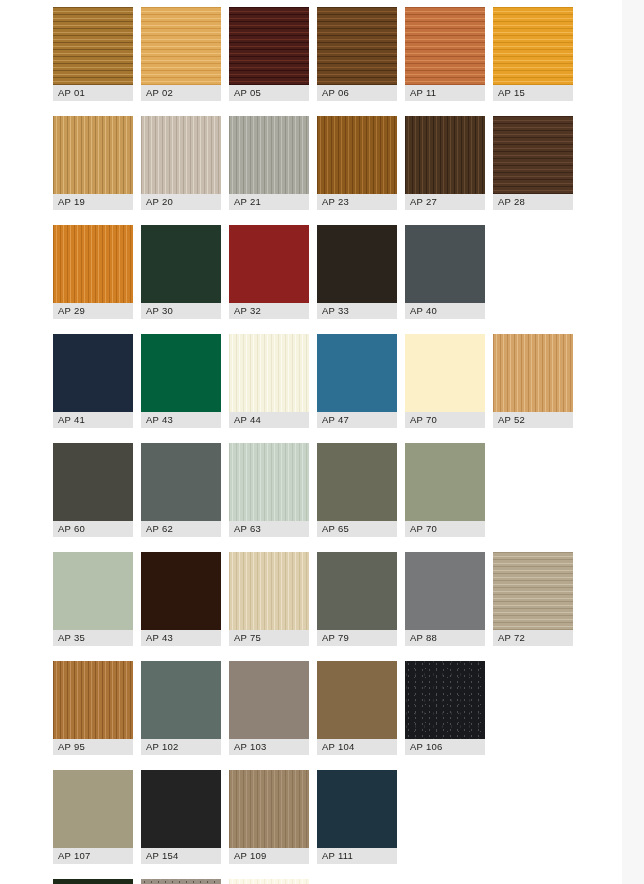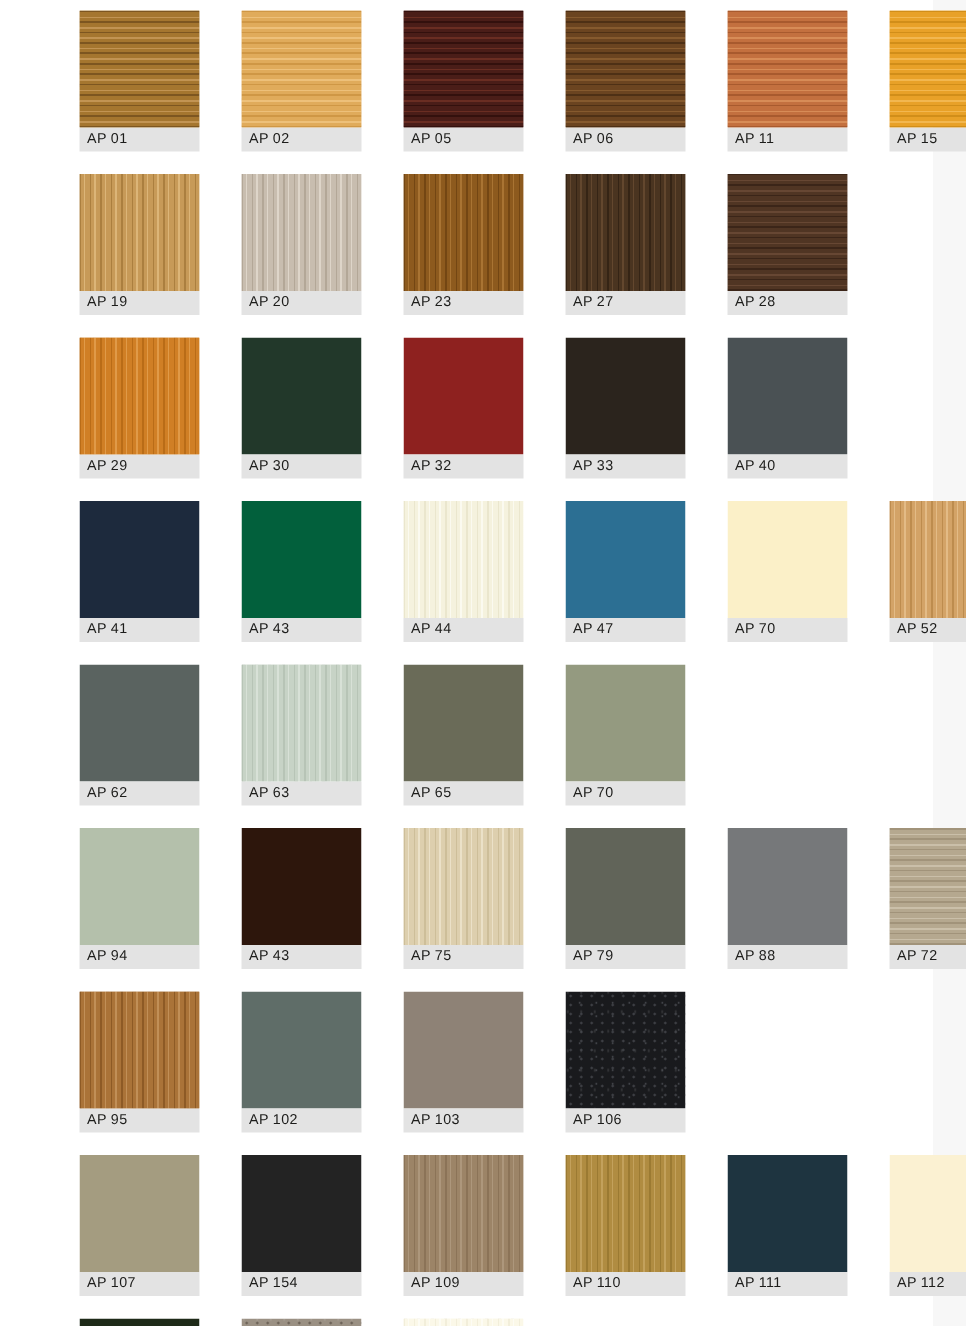--- a/index.html
+++ b/index.html
@@ -41,21 +41,21 @@
   
   .grid {
     position: absolute;
     left: 53px;
     top: 7px;
     width: 570px;
     z-index: 2;
   }
   .row {
     display: flex;
-    gap: 28px;
+    gap: 8px;
     margin-bottom: 15px;
   }
   .swatch {
     width: 80px;
   }
   .chip {
     width: 80px;
     height: 78px;
     position: relative;
     overflow: hidden;
@@ -132,20 +132,26 @@
         <div class="label">AP 19</div>
       </div>
       <div class="swatch">
         <div class="chip">
           <div class="tex" style="background-color:#c8bdaf;background-image:repeating-linear-gradient(90deg,#b3a797 0px,#b3a797 1px,#c8bdaf 1px,#c8bdaf 3px,#ded5c9 3px,#ded5c9 4px,#c8bdaf 4px,#c8bdaf 7px),repeating-linear-gradient(90deg,rgba(0,0,0,0.10) 0px, rgba(0,0,0,0.10) 2px,rgba(255,255,255,0.07) 2px, rgba(255,255,255,0.07) 9px);background-size:100% 100%, 100% 100%;"></div>
         </div>
         <div class="label">AP 20</div>
       </div>
       <div class="swatch">
         <div class="chip">
+          <div class="tex" style="background-color:#a9a9a0;background-image:repeating-linear-gradient(90deg,#949489 0px,#949489 1px,#a9a9a0 1px,#a9a9a0 3px,#c0c0b8 3px,#c0c0b8 4px,#a9a9a0 4px,#a9a9a0 7px),repeating-linear-gradient(90deg,rgba(0,0,0,0.10) 0px, rgba(0,0,0,0.10) 2px,rgba(255,255,255,0.07) 2px, rgba(255,255,255,0.07) 9px);background-size:100% 100%, 100% 100%;"></div>
+        </div>
+        <div class="label">AP 21</div>
+      </div>
+      <div class="swatch">
+        <div class="chip">
           <div class="tex" style="background-color:#8d5a1e;background-image:repeating-linear-gradient(90deg,#734613 0px,#734613 1px,#8d5a1e 1px,#8d5a1e 3px,#a97433 3px,#a97433 4px,#8d5a1e 4px,#8d5a1e 7px),repeating-linear-gradient(90deg,rgba(0,0,0,0.10) 0px, rgba(0,0,0,0.10) 2px,rgba(255,255,255,0.07) 2px, rgba(255,255,255,0.07) 9px);background-size:100% 100%, 100% 100%;"></div>
         </div>
         <div class="label">AP 23</div>
       </div>
       <div class="swatch">
         <div class="chip">
           <div class="tex" style="background-color:#4a3420;background-image:repeating-linear-gradient(90deg,#352415 0px,#352415 1px,#4a3420 1px,#4a3420 3px,#63472e 3px,#63472e 4px,#4a3420 4px,#4a3420 7px),repeating-linear-gradient(90deg,rgba(0,0,0,0.10) 0px, rgba(0,0,0,0.10) 2px,rgba(255,255,255,0.07) 2px, rgba(255,255,255,0.07) 9px);background-size:100% 100%, 100% 100%;"></div>
         </div>
         <div class="label">AP 27</div>
       </div>
@@ -222,20 +228,26 @@
       <div class="swatch">
         <div class="chip">
           <div class="tex" style="background-color:#d3a367;background-image:repeating-linear-gradient(90deg,#bd8c4e 0px,#bd8c4e 1px,#d3a367 1px,#d3a367 3px,#e3bb86 3px,#e3bb86 4px,#d3a367 4px,#d3a367 7px),repeating-linear-gradient(90deg,rgba(0,0,0,0.10) 0px, rgba(0,0,0,0.10) 2px,rgba(255,255,255,0.07) 2px, rgba(255,255,255,0.07) 9px);background-size:100% 100%, 100% 100%;"></div>
         </div>
         <div class="label">AP 52</div>
       </div>
     </div>
     <div class="row">
       <div class="swatch">
         <div class="chip">
+          <div class="tex" style="background:#494840;"></div>
+        </div>
+        <div class="label">AP 60</div>
+      </div>
+      <div class="swatch">
+        <div class="chip">
           <div class="tex" style="background:#5a6360;"></div>
         </div>
         <div class="label">AP 62</div>
       </div>
       <div class="swatch">
         <div class="chip">
           <div class="tex" style="background-color:#c7d3c6;background-image:repeating-linear-gradient(90deg,#b7c4b6 0px,#b7c4b6 1px,#c7d3c6 1px,#c7d3c6 3px,#d8e1d7 3px,#d8e1d7 4px,#c7d3c6 4px,#c7d3c6 7px),repeating-linear-gradient(90deg,rgba(0,0,0,0.10) 0px, rgba(0,0,0,0.10) 2px,rgba(255,255,255,0.07) 2px, rgba(255,255,255,0.07) 9px);background-size:100% 100%, 100% 100%;"></div>
         </div>
         <div class="label">AP 63</div>
       </div>
@@ -250,21 +262,21 @@
           <div class="tex" style="background:#949a80;"></div>
         </div>
         <div class="label">AP 70</div>
       </div>
     </div>
     <div class="row">
       <div class="swatch">
         <div class="chip">
           <div class="tex" style="background:#b4c0ab;"></div>
         </div>
-        <div class="label">AP 94</div>
+        <div class="label">AP 35</div>
       </div>
       <div class="swatch">
         <div class="chip">
           <div class="tex" style="background:#2d160c;"></div>
         </div>
         <div class="label">AP 43</div>
       </div>
       <div class="swatch">
         <div class="chip">
           <div class="tex" style="background-color:#ddcfae;background-image:repeating-linear-gradient(90deg,#cdbe99 0px,#cdbe99 1px,#ddcfae 1px,#ddcfae 3px,#ebe1c8 3px,#ebe1c8 4px,#ddcfae 4px,#ddcfae 7px),repeating-linear-gradient(90deg,rgba(0,0,0,0.10) 0px, rgba(0,0,0,0.10) 2px,rgba(255,255,255,0.07) 2px, rgba(255,255,255,0.07) 9px);background-size:100% 100%, 100% 100%;"></div>
@@ -304,20 +316,26 @@
         <div class="label">AP 102</div>
       </div>
       <div class="swatch">
         <div class="chip">
           <div class="tex" style="background:#8e8276;"></div>
         </div>
         <div class="label">AP 103</div>
       </div>
       <div class="swatch">
         <div class="chip">
+          <div class="tex" style="background:#846946;"></div>
+        </div>
+        <div class="label">AP 104</div>
+      </div>
+      <div class="swatch">
+        <div class="chip">
           <div class="tex" style="background-color:#191a1d;background-image:radial-gradient(#4a4c52 0.7px, transparent 0.9px),radial-gradient(#4a4c52 0.6px, transparent 0.8px),radial-gradient(rgba(255,255,255,0.10) 0.6px, transparent 0.9px);background-size:7px 6px, 11px 9px, 9px 13px;background-position:0 0, 4px 3px, 6px 7px;"></div>
         </div>
         <div class="label">AP 106</div>
       </div>
     </div>
     <div class="row">
       <div class="swatch">
         <div class="chip">
           <div class="tex" style="background:#a49c80;"></div>
         </div>
@@ -330,36 +348,24 @@
         <div class="label">AP 154</div>
       </div>
       <div class="swatch">
         <div class="chip">
           <div class="tex" style="background-color:#9c8467;background-image:repeating-linear-gradient(90deg,#8b7357 0px,#8b7357 1px,#9c8467 1px,#9c8467 3px,#ad977c 3px,#ad977c 4px,#9c8467 4px,#9c8467 7px),repeating-linear-gradient(90deg,rgba(0,0,0,0.10) 0px, rgba(0,0,0,0.10) 2px,rgba(255,255,255,0.07) 2px, rgba(255,255,255,0.07) 9px);background-size:100% 100%, 100% 100%;"></div>
         </div>
         <div class="label">AP 109</div>
       </div>
       <div class="swatch">
         <div class="chip">
-          <div class="tex" style="background-color:#b08c41;background-image:repeating-linear-gradient(90deg,#9b7a32 0px,#9b7a32 1px,#b08c41 1px,#b08c41 3px,#c3a15c 3px,#c3a15c 4px,#b08c41 4px,#b08c41 7px),repeating-linear-gradient(90deg,rgba(0,0,0,0.10) 0px, rgba(0,0,0,0.10) 2px,rgba(255,255,255,0.07) 2px, rgba(255,255,255,0.07) 9px);background-size:100% 100%, 100% 100%;"></div>
-        </div>
-        <div class="label">AP 110</div>
-      </div>
-      <div class="swatch">
-        <div class="chip">
           <div class="tex" style="background:#1e3440;"></div>
         </div>
         <div class="label">AP 111</div>
       </div>
-      <div class="swatch">
-        <div class="chip">
-          <div class="tex" style="background:#fbf1d2;"></div>
-        </div>
-        <div class="label">AP 112</div>
-      </div>
     </div>
     <div class="row">
       <div class="swatch">
         <div class="chip">
           <div class="tex" style="background:#1e2a18;"></div>
         </div>
       </div>
       <div class="swatch">
         <div class="chip">
           <div class="tex" style="background-color:#9a9083;background-image:radial-gradient(#5d5449 0.7px, transparent 0.9px),radial-gradient(#5d5449 0.6px, transparent 0.8px),radial-gradient(rgba(255,255,255,0.10) 0.6px, transparent 0.9px);background-size:7px 6px, 11px 9px, 9px 13px;background-position:0 0, 4px 3px, 6px 7px;"></div>

